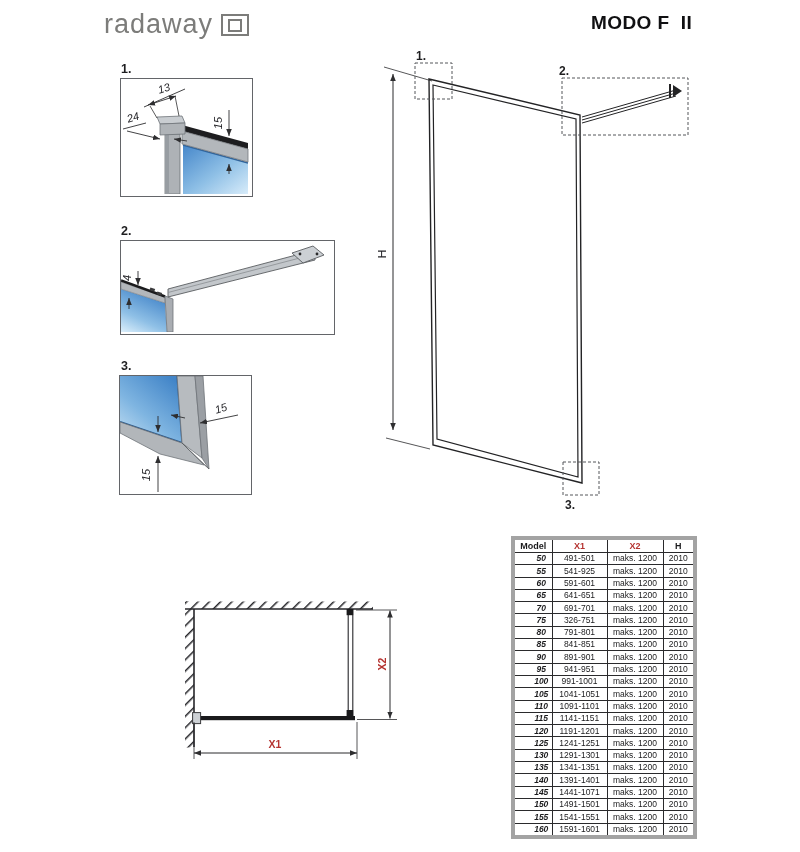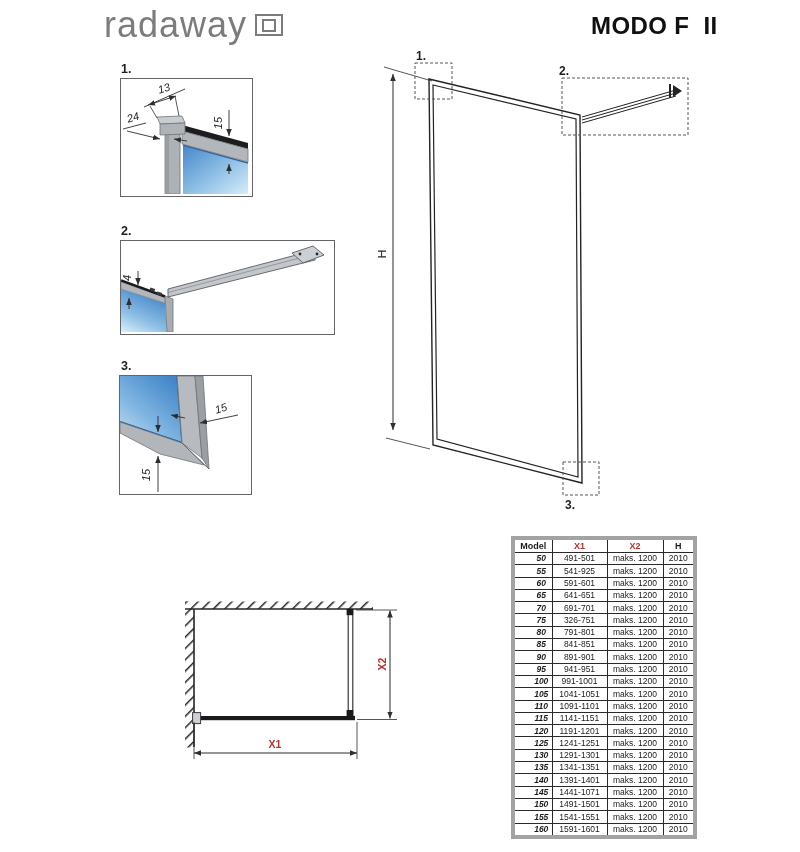--- a/index.html
+++ b/index.html
@@ -1,24 +1,24 @@
 <!DOCTYPE html>
 <html><head>
 <meta charset="utf-8">
 <style>
   html,body{margin:0;padding:0;background:#fff;}
   .sheet{position:relative;width:800px;height:852px;background:#ffffff;overflow:hidden;
          font-family:"Liberation Sans",sans-serif;color:#1c1c1e;}
   
   .logo{position:absolute;left:104px;top:11px;display:flex;align-items:flex-start;}
-  .logo-text{font-size:36px;line-height:27px;letter-spacing:1px;color:#7c7c7a;font-weight:400;}
+  .logo-text{font-size:27px;line-height:27px;letter-spacing:1px;color:#7c7c7a;font-weight:400;}
   .logo-square{margin-left:8px;margin-top:3px;width:24px;height:18px;border:2.5px solid #7c7c7a;
                display:flex;align-items:center;justify-content:center;}
   .logo-square-inner{width:10px;height:9px;border:2.5px solid #7c7c7a;}
-  .title{position:absolute;left:591px;top:12px;font-size:24px;font-weight:bold;
+  .title{position:absolute;left:591px;top:12px;font-size:19px;font-weight:bold;
          letter-spacing:.4px;color:#101012;white-space:pre;}
   
   .dbox{position:absolute;border:1px solid #60626650;border:1px solid #636569;background:#fff;}
   .dlabel{position:absolute;font-size:12.5px;font-weight:600;color:#1e1e20;}
   #box1{left:120px;top:78px;width:131px;height:117px;}
   #box2{left:120px;top:240px;width:213px;height:93px;}
   #box3{left:119px;top:375px;width:131px;height:118px;}
   svg{display:block;}
   svg text{font-family:"Liberation Sans",sans-serif;}
   .dimtxt{font-size:11px;font-style:italic;fill:#242428;}

